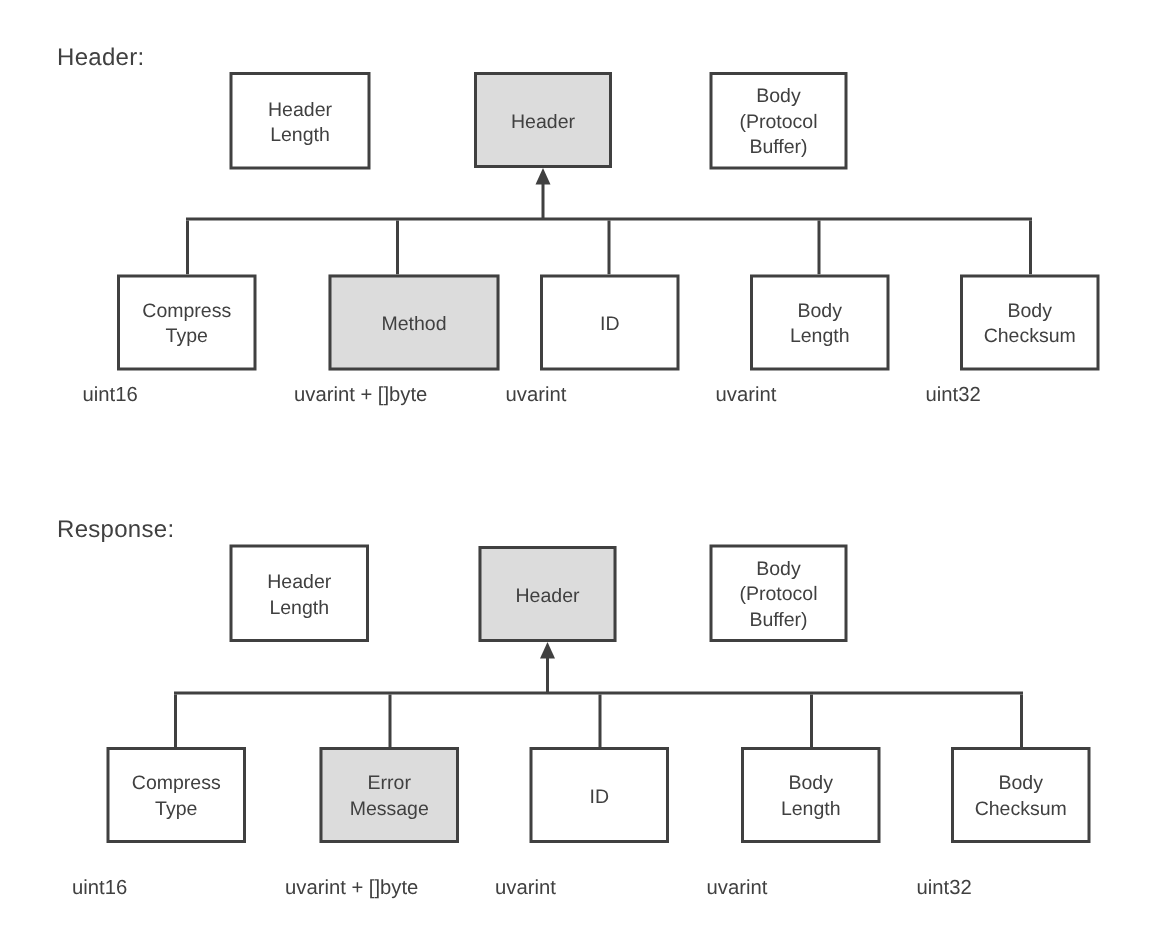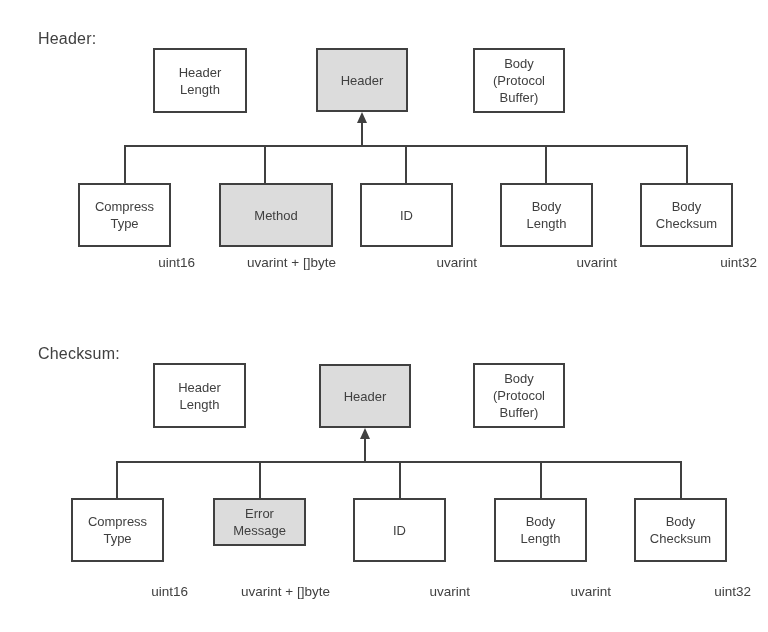--- a/index.html
+++ b/index.html
@@ -49,21 +49,21 @@
   .arrowhead {
     position: absolute;
     width: 0; height: 0;
     border-left: 5px solid transparent;
     border-right: 5px solid transparent;
     border-bottom: 11px solid var(--stroke);
   }
   .type-label {
     position: absolute;
     width: 140px;
-    text-align: right;
+    text-align: left;
     font-size: 13.5px;
     color: var(--text);
   }
 </style>
 </head>
 <body>
 
 <div class="canvas">
 
   <div class="section-title" style="left:38px; top:30px;">Header:</div>
@@ -93,42 +93,42 @@
 Length</div>
   <div class="box" style="left:640px; top:183px; width:93px; height:64px;">Body
 Checksum</div>
 
   <div class="type-label" style="left:55px; top:255px;">uint16</div>
   <div class="type-label" style="left:196px; top:255px;">uvarint + []byte</div>
   <div class="type-label" style="left:337px; top:255px;">uvarint</div>
   <div class="type-label" style="left:477px; top:255px;">uvarint</div>
   <div class="type-label" style="left:617px; top:255px;">uint32</div>
 
-  <div class="section-title" style="left:38px; top:345px;">Checksum:</div>
+  <div class="section-title" style="left:38px; top:345px;">Response:</div>
 
   <div class="box" style="left:153px; top:363px; width:93px; height:65px;">Header
 Length</div>
   <div class="box shaded" style="left:319px; top:364px; width:92px; height:64px;">Header</div>
   <div class="box" style="left:473px; top:363px; width:92px; height:65px;">Body
 (Protocol
 Buffer)</div>
 
   <div class="arrowhead" style="left:360px; top:428px;"></div>
   <div class="vline" style="left:364px; top:437px; width:2px; height:25px;"></div>
 
   <div class="hline" style="left:116px; top:461px; width:566px; height:2px;"></div>
   <div class="vline" style="left:116px; top:463px; width:2px; height:35px;"></div>
   <div class="vline" style="left:259px; top:463px; width:2px; height:35px;"></div>
   <div class="vline" style="left:399px; top:463px; width:2px; height:35px;"></div>
   <div class="vline" style="left:540px; top:463px; width:2px; height:35px;"></div>
   <div class="vline" style="left:680px; top:463px; width:2px; height:35px;"></div>
 
   <div class="box" style="left:71px; top:498px; width:93px; height:64px;">Compress
 Type</div>
-  <div class="box shaded" style="left:213px; top:498px; width:93px; height:48px;">Error
+  <div class="box shaded" style="left:213px; top:498px; width:93px; height:64px;">Error
 Message</div>
   <div class="box" style="left:353px; top:498px; width:93px; height:64px;">ID</div>
   <div class="box" style="left:494px; top:498px; width:93px; height:64px;">Body
 Length</div>
   <div class="box" style="left:634px; top:498px; width:93px; height:64px;">Body
 Checksum</div>
 
   <div class="type-label" style="left:48px; top:584px;">uint16</div>
   <div class="type-label" style="left:190px; top:584px;">uvarint + []byte</div>
   <div class="type-label" style="left:330px; top:584px;">uvarint</div>

